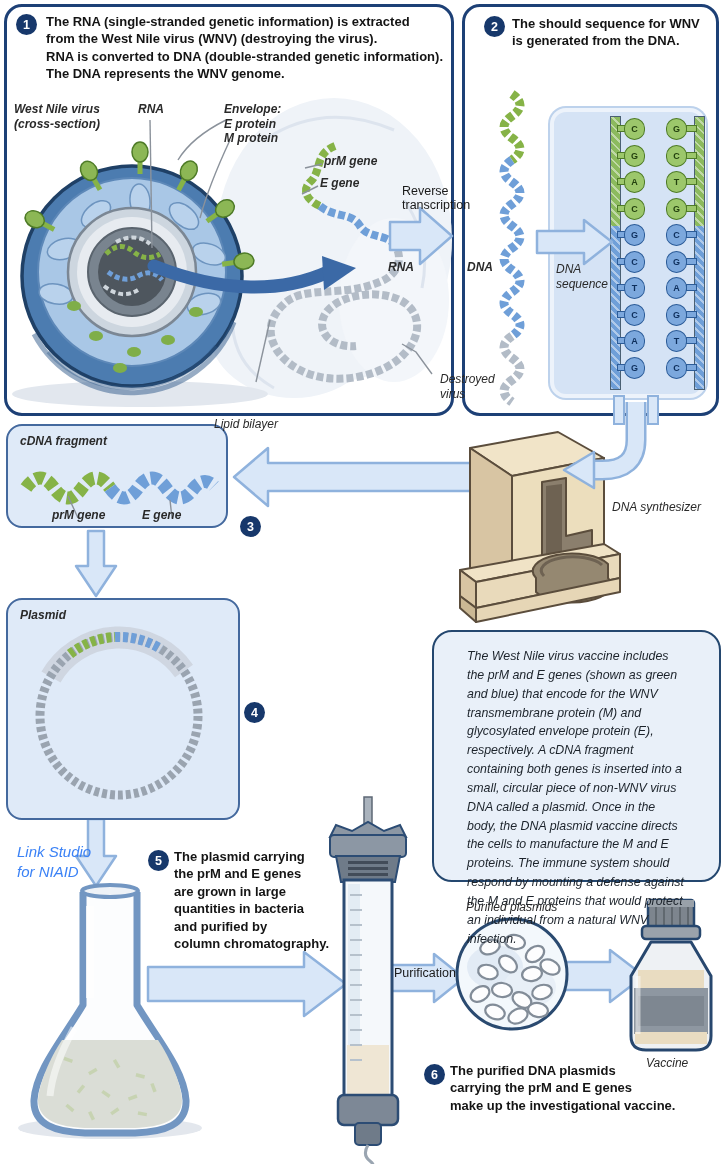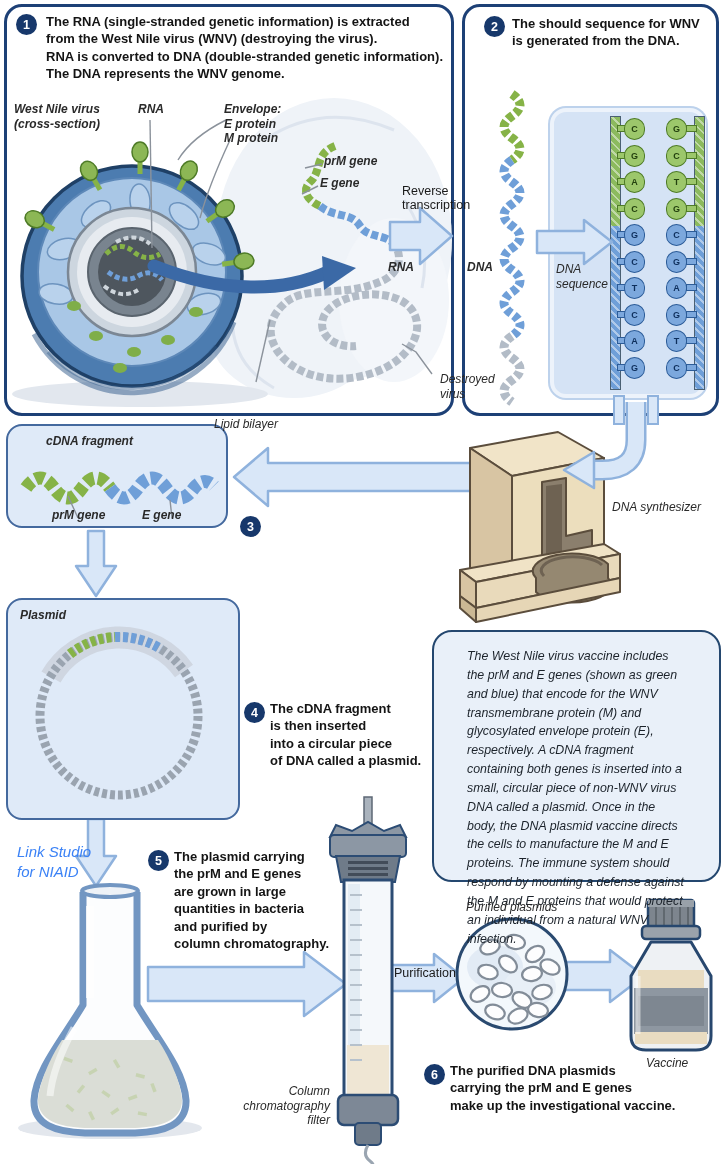--- a/index.html
+++ b/index.html
@@ -360,21 +360,21 @@
         <div class="pair-row blue" style="top: 244.5px;">
           <span class="stem l"></span>
           <span class="nuc l">G</span>
           <span class="nuc r">C</span>
           <span class="stem r"></span>
         </div>
       </div>
   </div>
 
   <div class="bluebox" style="left:6px;top:424px;width:222px;height:104px;">
-    <div class="lbl lbl-b abs" style="left:12px;top:8px;margin-left:26px;">cDNA fragment</div>
+    <div class="lbl lbl-b abs" style="left:12px;top:8px;">cDNA fragment</div>
     <svg class="abs" style="left:4px;top:26px;" width="214" height="74" viewBox="0 0 214 74">
       <path d="M14,36 q14,-20 28,0 q14,20 28,0 q14,-20 28,0" fill="none" stroke="#86b347" stroke-width="13" stroke-dasharray="9 4"></path>
       <path d="M98,36 q14,20 28,0 q14,-20 28,0 q14,20 28,0 q10,-12 20,-2" fill="none" stroke="#6f9fd8" stroke-width="13" stroke-dasharray="9 4"></path>
       <path d="M66,66 L56,44 M160,66 L158,48" stroke="#8b929b" stroke-width="1.4"></path>
     </svg>
     <div class="lbl lbl-b abs" style="left:44px;top:82px;">prM gene</div>
     <div class="lbl lbl-b abs" style="left:134px;top:82px;">E gene</div>
   </div>
 
   <div class="badge" style="left:240px;top:516px;">3</div>
@@ -385,45 +385,38 @@
     <div class="lbl lbl-b abs" style="left:12px;top:8px;">Plasmid</div>
     <svg class="abs" style="left:0;top:14px;" width="222" height="204" viewBox="0 0 222 204">
       <path d="M43,63 A79,79 0 0 1 176,57" fill="none" stroke="#c6cbd4" stroke-width="22" opacity=".65"></path>
       <circle cx="111" cy="102" r="79" fill="none" stroke="#9aa4b0" stroke-width="9" stroke-dasharray="5 3"></circle>
       <path d="M62,40 A79,79 0 0 1 107,23" fill="none" stroke="#86b347" stroke-width="10" stroke-dasharray="5 3"></path>
       <path d="M107,23 A79,79 0 0 1 153,35" fill="none" stroke="#6f9fd8" stroke-width="10" stroke-dasharray="5 3"></path>
     </svg>
   </div>
 
   <div class="badge" style="left:244px;top:702px;">4</div>
-  <div class="txt stx" style="left:270px;top:700px;width:180px;">The cDNA fragment
-is then inserted
-into a circular piece
-of DNA called a plasmid.</div>
 
   <div id="info-box">
     <p>The West Nile virus vaccine includes the prM and E genes (shown as green and blue) that encode for the WNV transmembrane protein (M) and glycosylated envelope protein (E), respectively. A cDNA fragment containing both genes is inserted into a small, circular piece of non-WNV virus DNA called a plasmid. Once in the body, the DNA plasmid vaccine directs the cells to manufacture the M and E proteins. The immune system should respond by mounting a defense against the M and E proteins that would protect an individual from a natural WNV infection.</p>
   </div>
 
   <div class="txt credit" style="left:17px;top:842px;">Link Studio
 for NIAID</div>
 
   <div class="badge" style="left:148px;top:850px;">5</div>
   <div class="txt stx" style="left:174px;top:848px;width:182px;">The plasmid carrying
 the prM and E genes
 are grown in large
 quantities in bacteria
 and purified by
 column chromatography.</div>
 
   <div class="txt lbl" style="left:466px;top:900px;">Purified plasmids</div>
   <div class="txt plain" style="left:394px;top:966px;z-index:6;">Purification</div>
-  <div class="txt lbl" style="left:230px;top:1084px;width:100px;text-align:right;">Column
-chromatography
-filter</div>
   <div class="txt lbl" style="left:646px;top:1056px;">Vaccine</div>
 
   <div class="badge" style="left:424px;top:1064px;">6</div>
   <div class="txt stx" style="left:450px;top:1062px;width:262px;">The purified DNA plasmids
 carrying the prM and E genes
 make up the investigational vaccine.</div>
 
 </div>
 
 </body></html>

